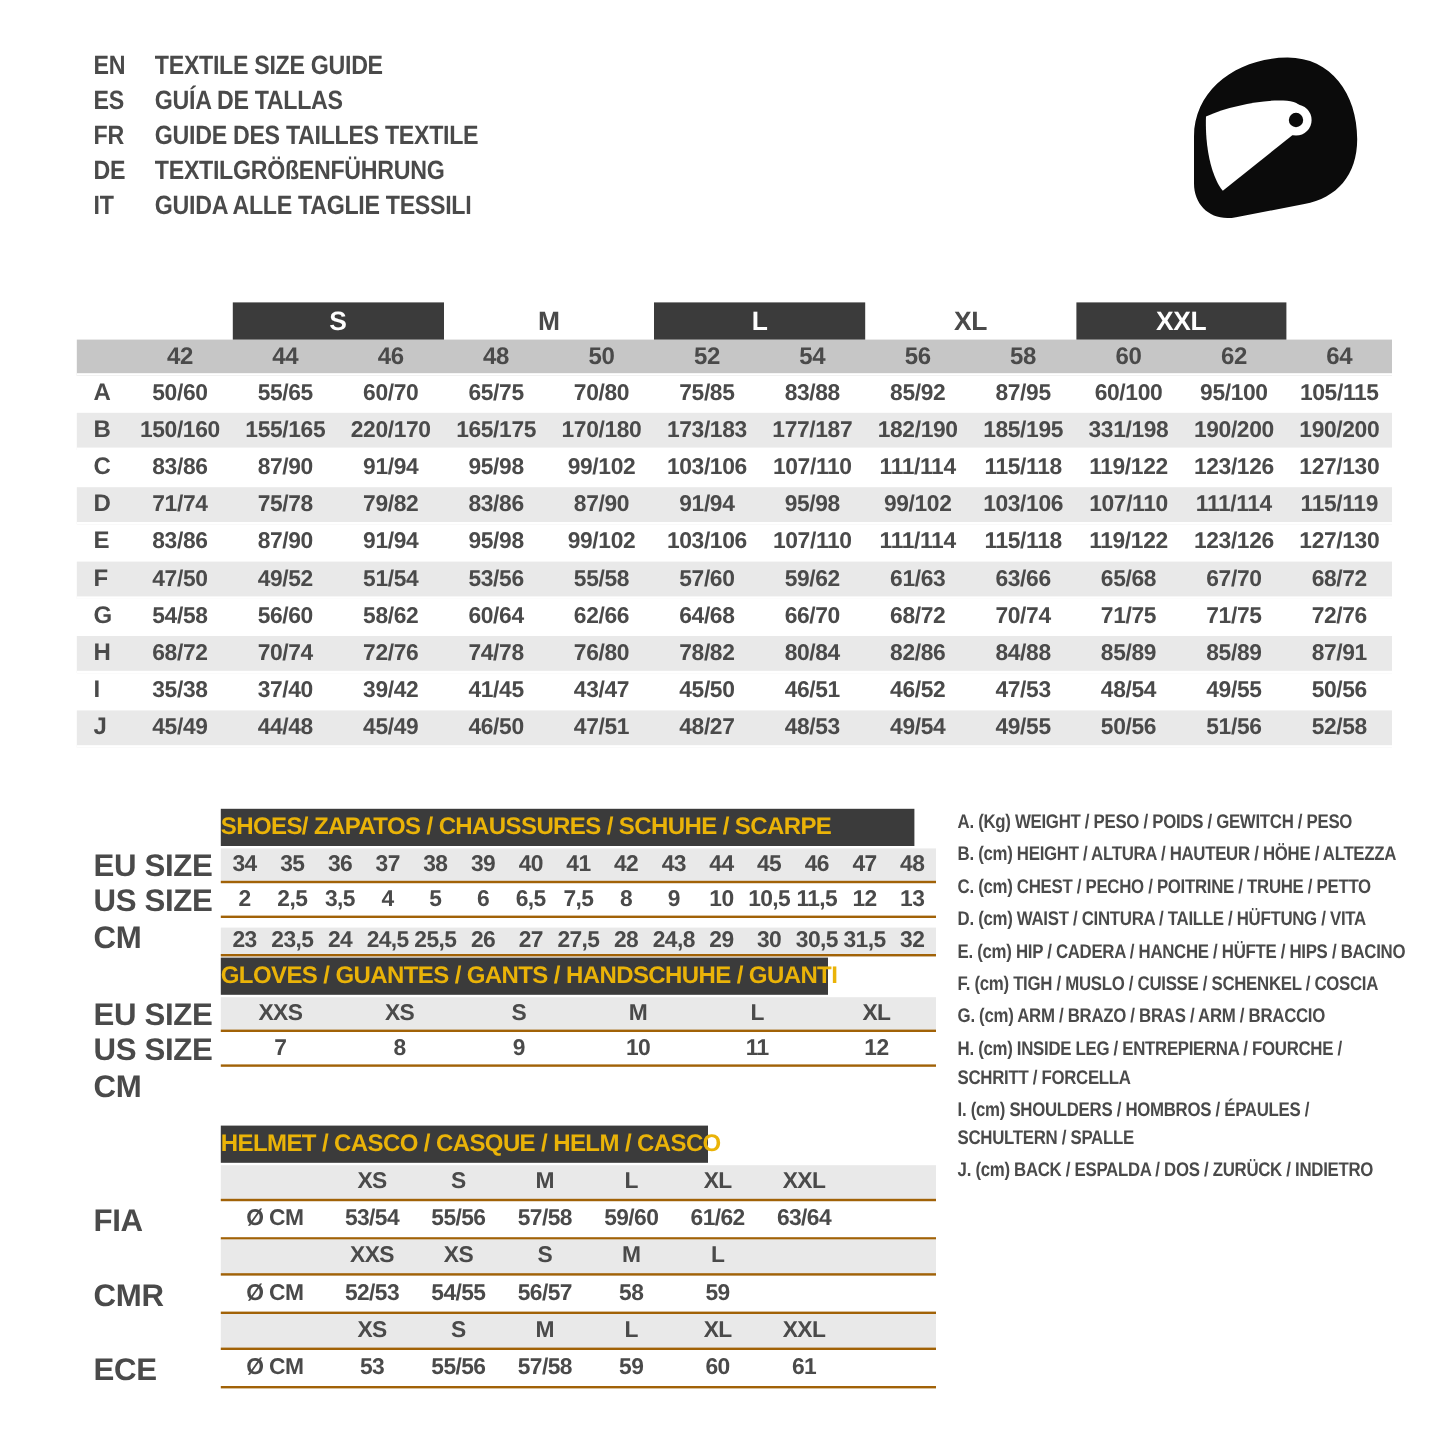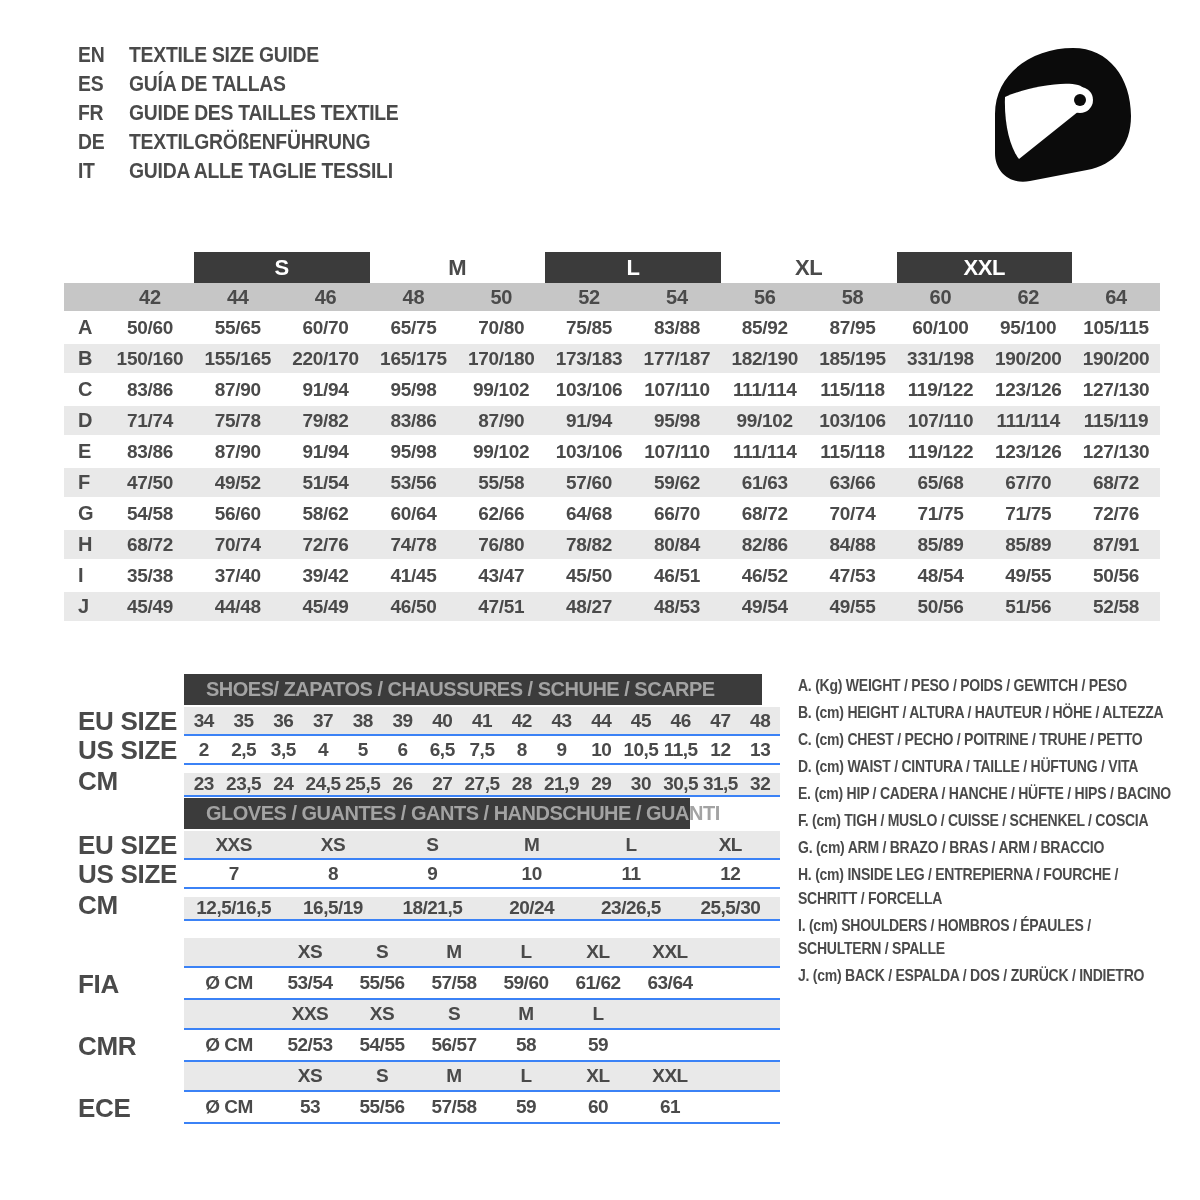--- a/index.html
+++ b/index.html
@@ -31,30 +31,30 @@
   .band.plain { color:#4a4a4a; }
   .header-row { background:#c6c6c6; height:30px; border-bottom:2px solid #ffffff; }
   .header-cell { display:flex; align-items:center; justify-content:center; font-size:20px; }
   .data-row { height:31px; border-bottom:2px solid #ffffff; }
   .data-row.striped { background:#e9e9e9; }
   .row-label { display:flex; align-items:center; padding-left:14px; font-size:20px; }
   .size-cell { display:flex; align-items:center; justify-content:center; font-size:19px; white-space:nowrap; }
 
   
   .lower-left { position:absolute; left:64px; top:674px; width:716px; }
-  .sub-title { height:31px; background:#3b3b3b; color:#a3a3a3; display:flex; align-items:center;
-               padding-left:22px; font-size:20px; letter-spacing:-0.5px; white-space:nowrap;
+  .sub-title { height:31px; background:#3b3b3b; color:#eab308; display:flex; align-items:center;
+               padding-left:0; font-size:20px; letter-spacing:-0.5px; white-space:nowrap;
                margin-left:120px; margin-bottom:2px; }
   .shoes-title  { width:578px; }
   .gloves-title { width:506px; }
   .helmet-title { width:406px; }
   .sub-row { display:flex; height:29px; }
   .sub-row.tall { height:32px;align-items:flex-end; }
   .sub-row-label { width:120px; display:flex; align-items:center; padding-left:14px; font-size:26px; white-space:nowrap; }
-  .sub-row-values { flex:1; display:grid; border-bottom:2px solid #3b82f6; }
+  .sub-row-values { flex:1; display:grid; border-bottom:2px solid #a16207; }
   .sub-row-values.striped { background:#e9e9e9; }
   .grid15 { grid-template-columns:repeat(15,1fr); }
   .grid6  { grid-template-columns:repeat(6,1fr); }
   .helmet-grid { grid-template-columns:90px repeat(6,72px) 1fr; }
   .cell { display:flex; align-items:center; justify-content:center; font-size:19px; letter-spacing:-0.5px; white-space:nowrap; }
   .gloves-table { margin-top:1px; }
   .helmet-block { margin-top:17px; }
   .helmet-block .sub-row { height:30px; }
   .helmet-block .sub-row.value-row { height:32px; }
 
@@ -327,21 +327,21 @@
         <div class="sub-row-values grid15 striped">
           <div class="cell">23</div>
           <div class="cell">23,5</div>
           <div class="cell">24</div>
           <div class="cell">24,5</div>
           <div class="cell">25,5</div>
           <div class="cell">26</div>
           <div class="cell">27</div>
           <div class="cell">27,5</div>
           <div class="cell">28</div>
-          <div class="cell">21,9</div>
+          <div class="cell">24,8</div>
           <div class="cell">29</div>
           <div class="cell">30</div>
           <div class="cell">30,5</div>
           <div class="cell">31,5</div>
           <div class="cell">32</div>
         </div>
       </div>
     </div>
   <div class="gloves-table" id="gloves-table">
     <div class="sub-title gloves-title">GLOVES / GUANTES / GANTS / HANDSCHUHE / GUANTI</div>
@@ -362,31 +362,24 @@
           <div class="cell">7</div>
           <div class="cell">8</div>
           <div class="cell">9</div>
           <div class="cell">10</div>
           <div class="cell">11</div>
           <div class="cell">12</div>
         </div>
       </div>
       <div class="sub-row tall">
         <div class="sub-row-label">CM</div>
-        <div class="sub-row-values grid6 striped">
-          <div class="cell">12,5/16,5</div>
-          <div class="cell">16,5/19</div>
-          <div class="cell">18/21,5</div>
-          <div class="cell">20/24</div>
-          <div class="cell">23/26,5</div>
-          <div class="cell">25,5/30</div>
-        </div>
       </div>
     </div>
   <div class="helmet-block" id="helmet-table">
+    <div class="sub-title helmet-title">HELMET / CASCO / CASQUE / HELM / CASCO</div>
   <div class="sub-row">
         <div class="sub-row-label"></div>
         <div class="sub-row-values helmet-grid striped">
           <div class="cell"></div>
           <div class="cell">XS</div>
           <div class="cell">S</div>
           <div class="cell">M</div>
           <div class="cell">L</div>
           <div class="cell">XL</div>
           <div class="cell">XXL</div>

